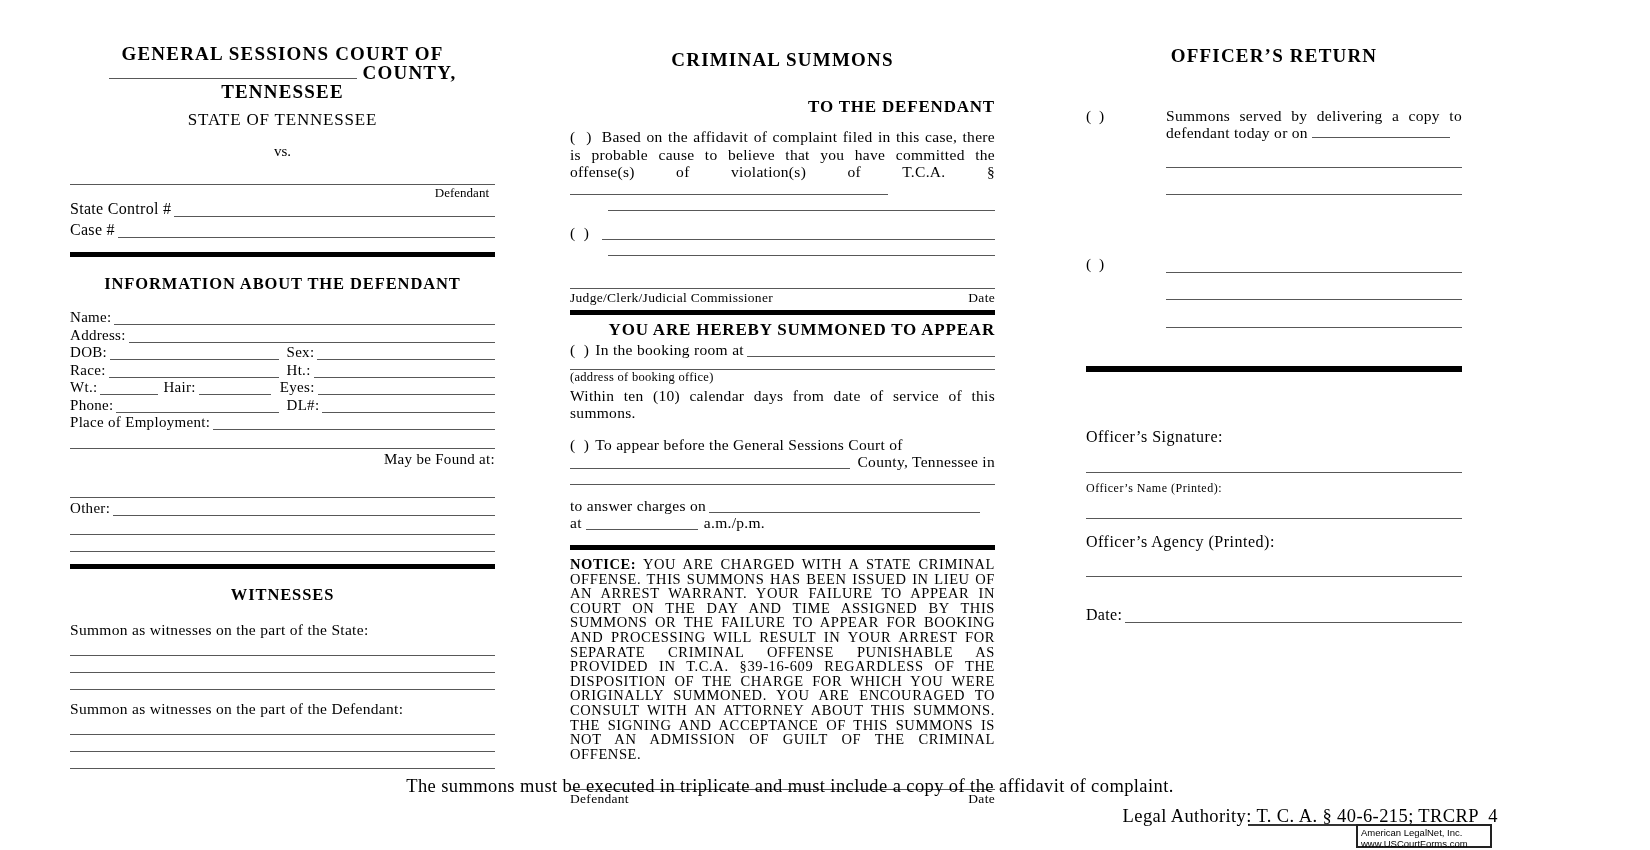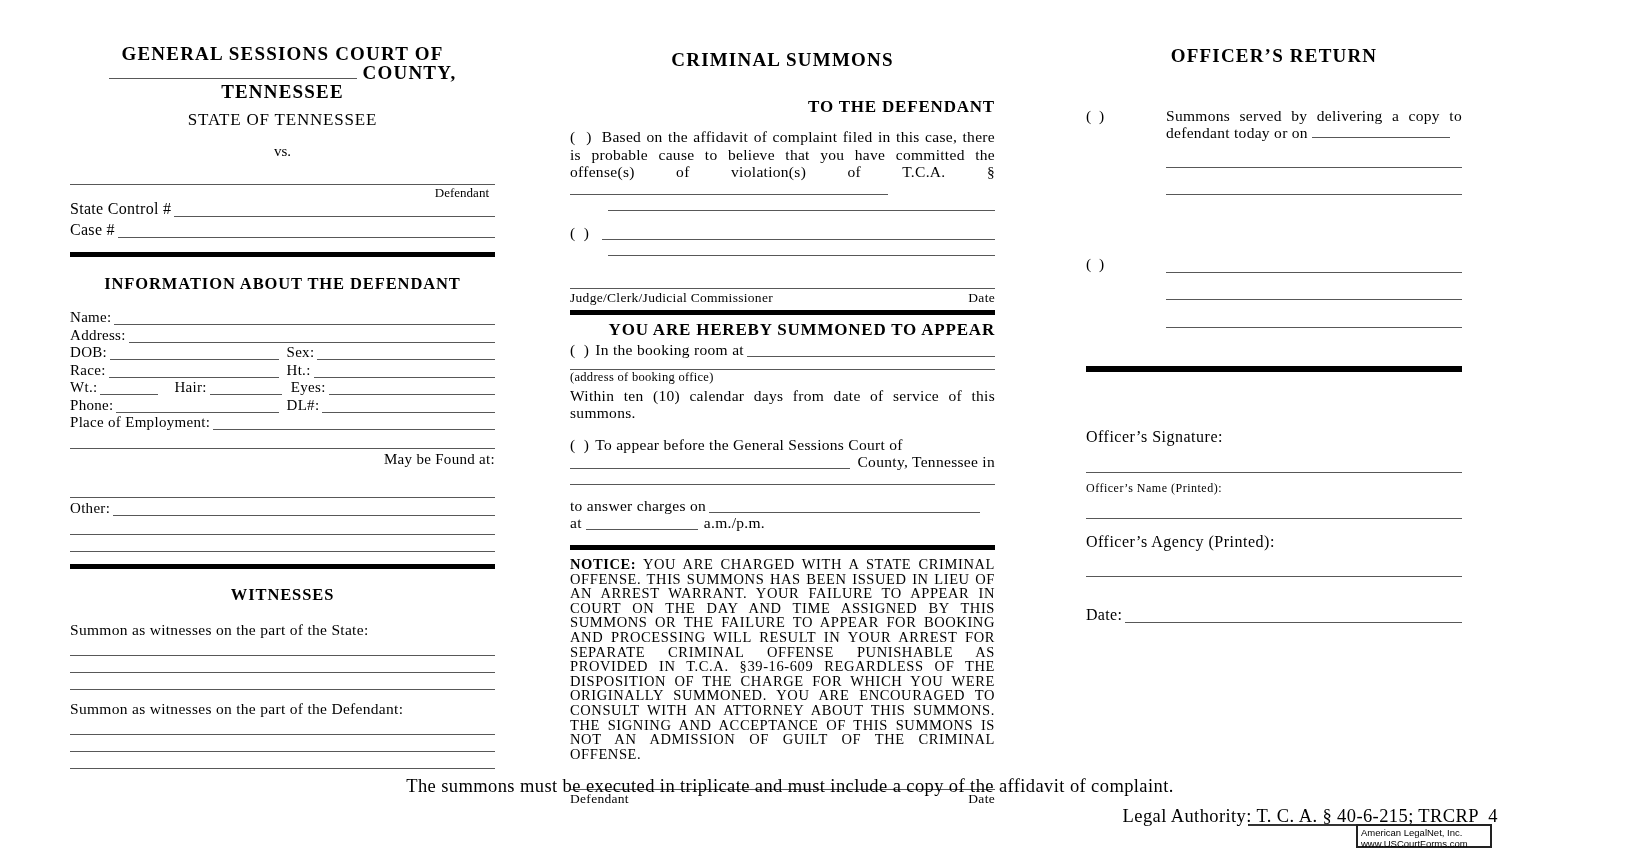--- a/index.html
+++ b/index.html
@@ -100,21 +100,21 @@
             <span class="fill"></span>
           </span>
         <span class="half" style="margin-left:8px;">
             <span class="lbl">Ht.:</span>
             <span class="fill"></span>
           </span>
       </div>
       <div class="f-row">
         <span class="lbl">Wt.:</span>
           <span class="fill-inline" style="width:58px;margin-left:3px;"></span>
-        <span class="lbl" style="margin-left:16px;">Hair:</span>
+        <span class="lbl" style="margin-left:5px;">Hair:</span>
           <span class="fill-inline" style="width:72px;margin-left:3px;"></span>
         <span class="lbl" style="margin-left:9px;">Eyes:</span>
           <span class="fill"></span>
       </div>
       <div class="f-row">
         <span class="half">
             <span class="lbl">Phone:</span>
             <span class="fill"></span>
           </span>
         <span class="half" style="margin-left:8px;">

